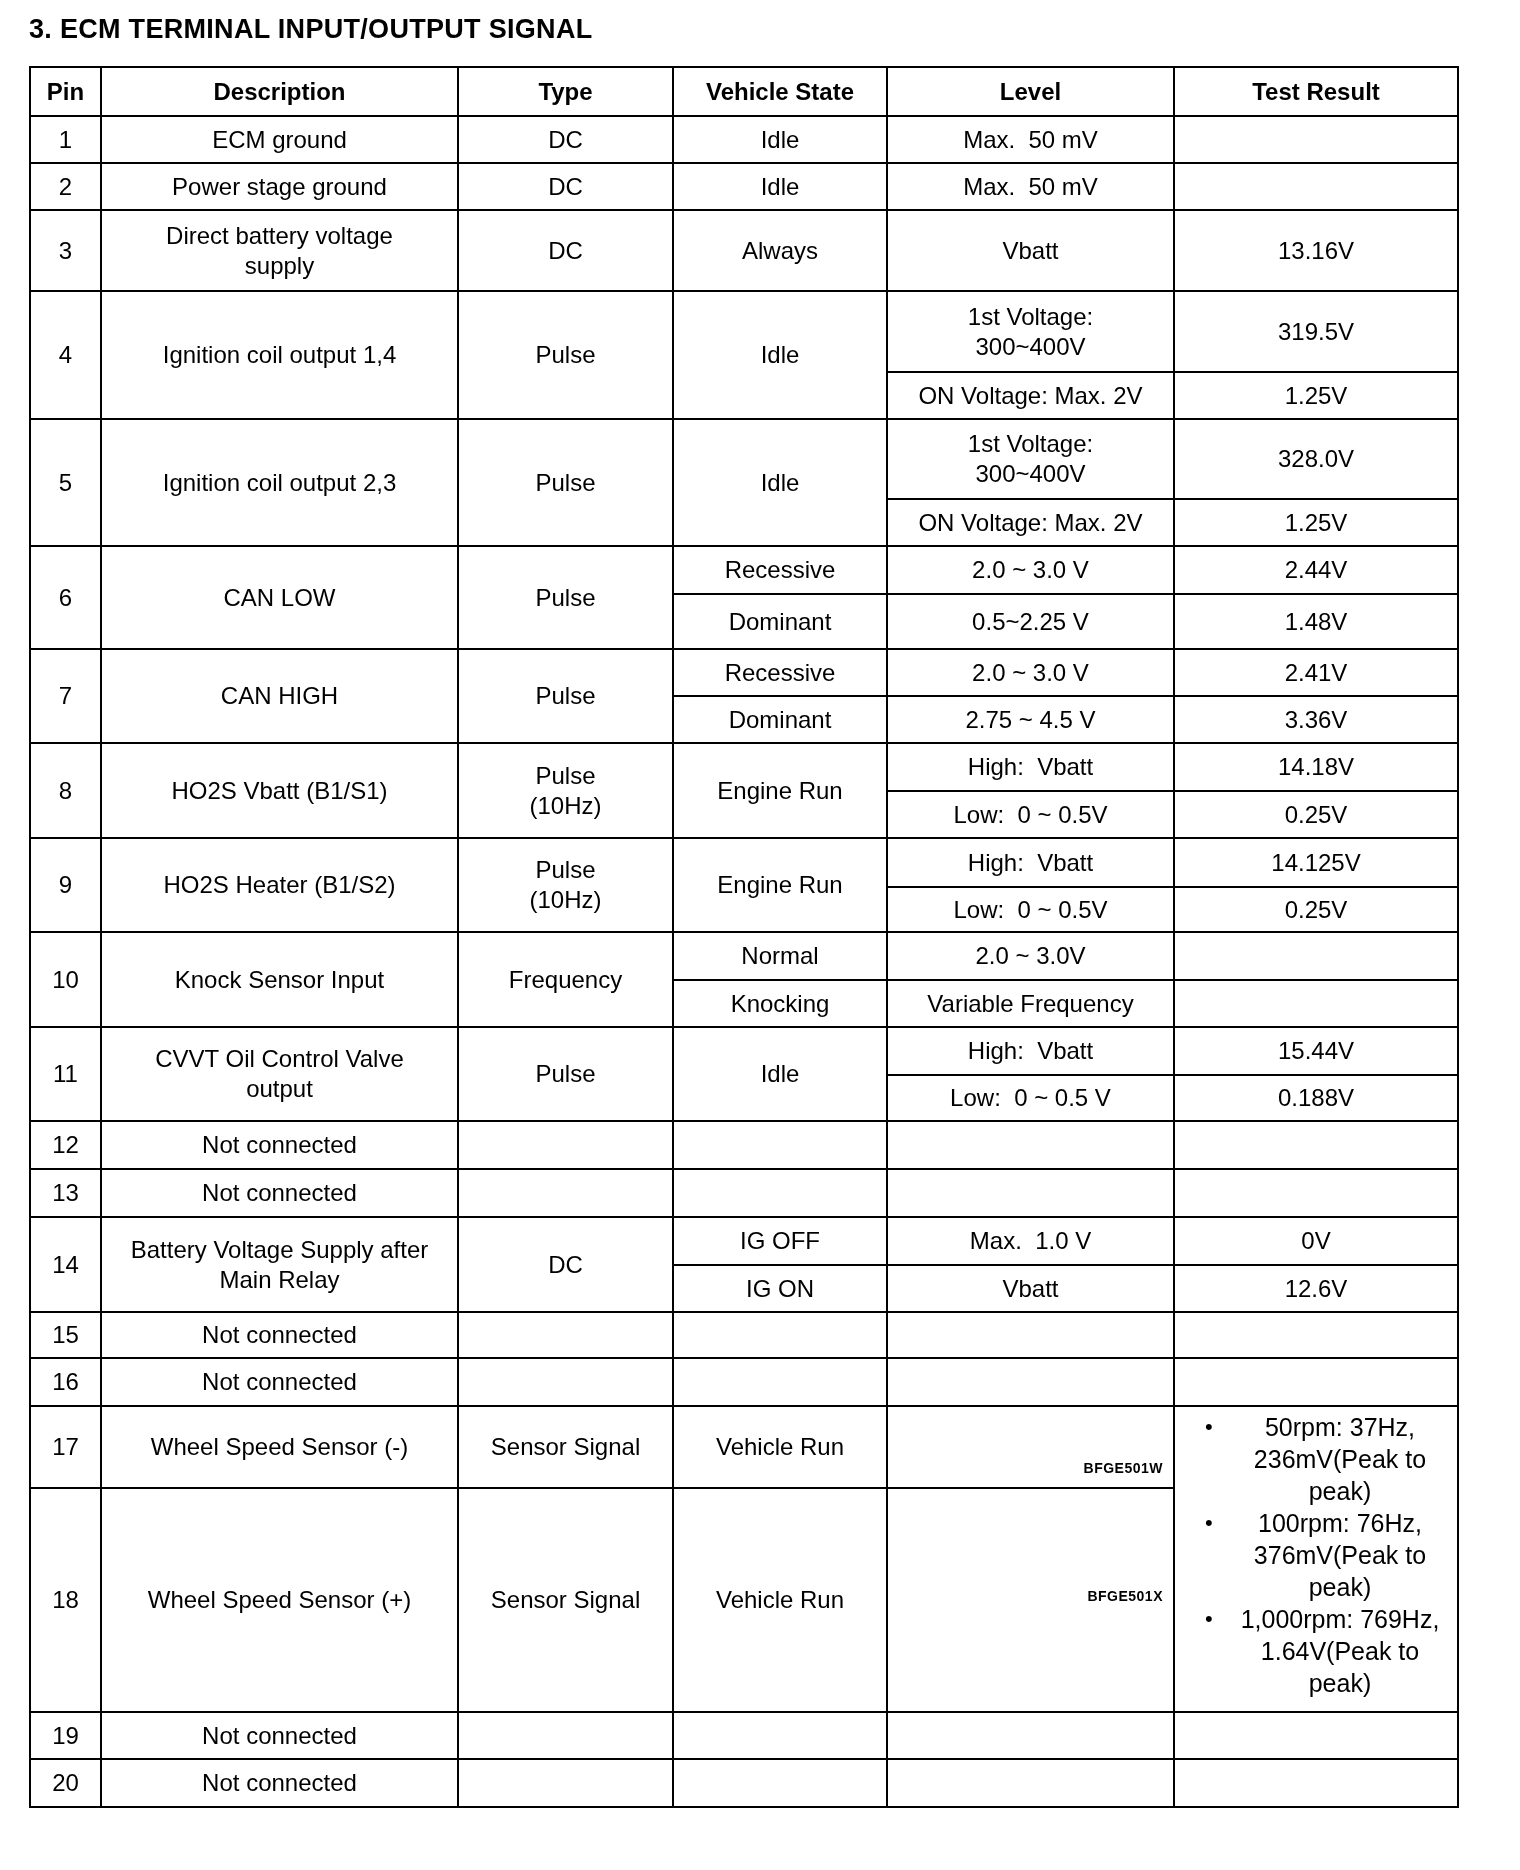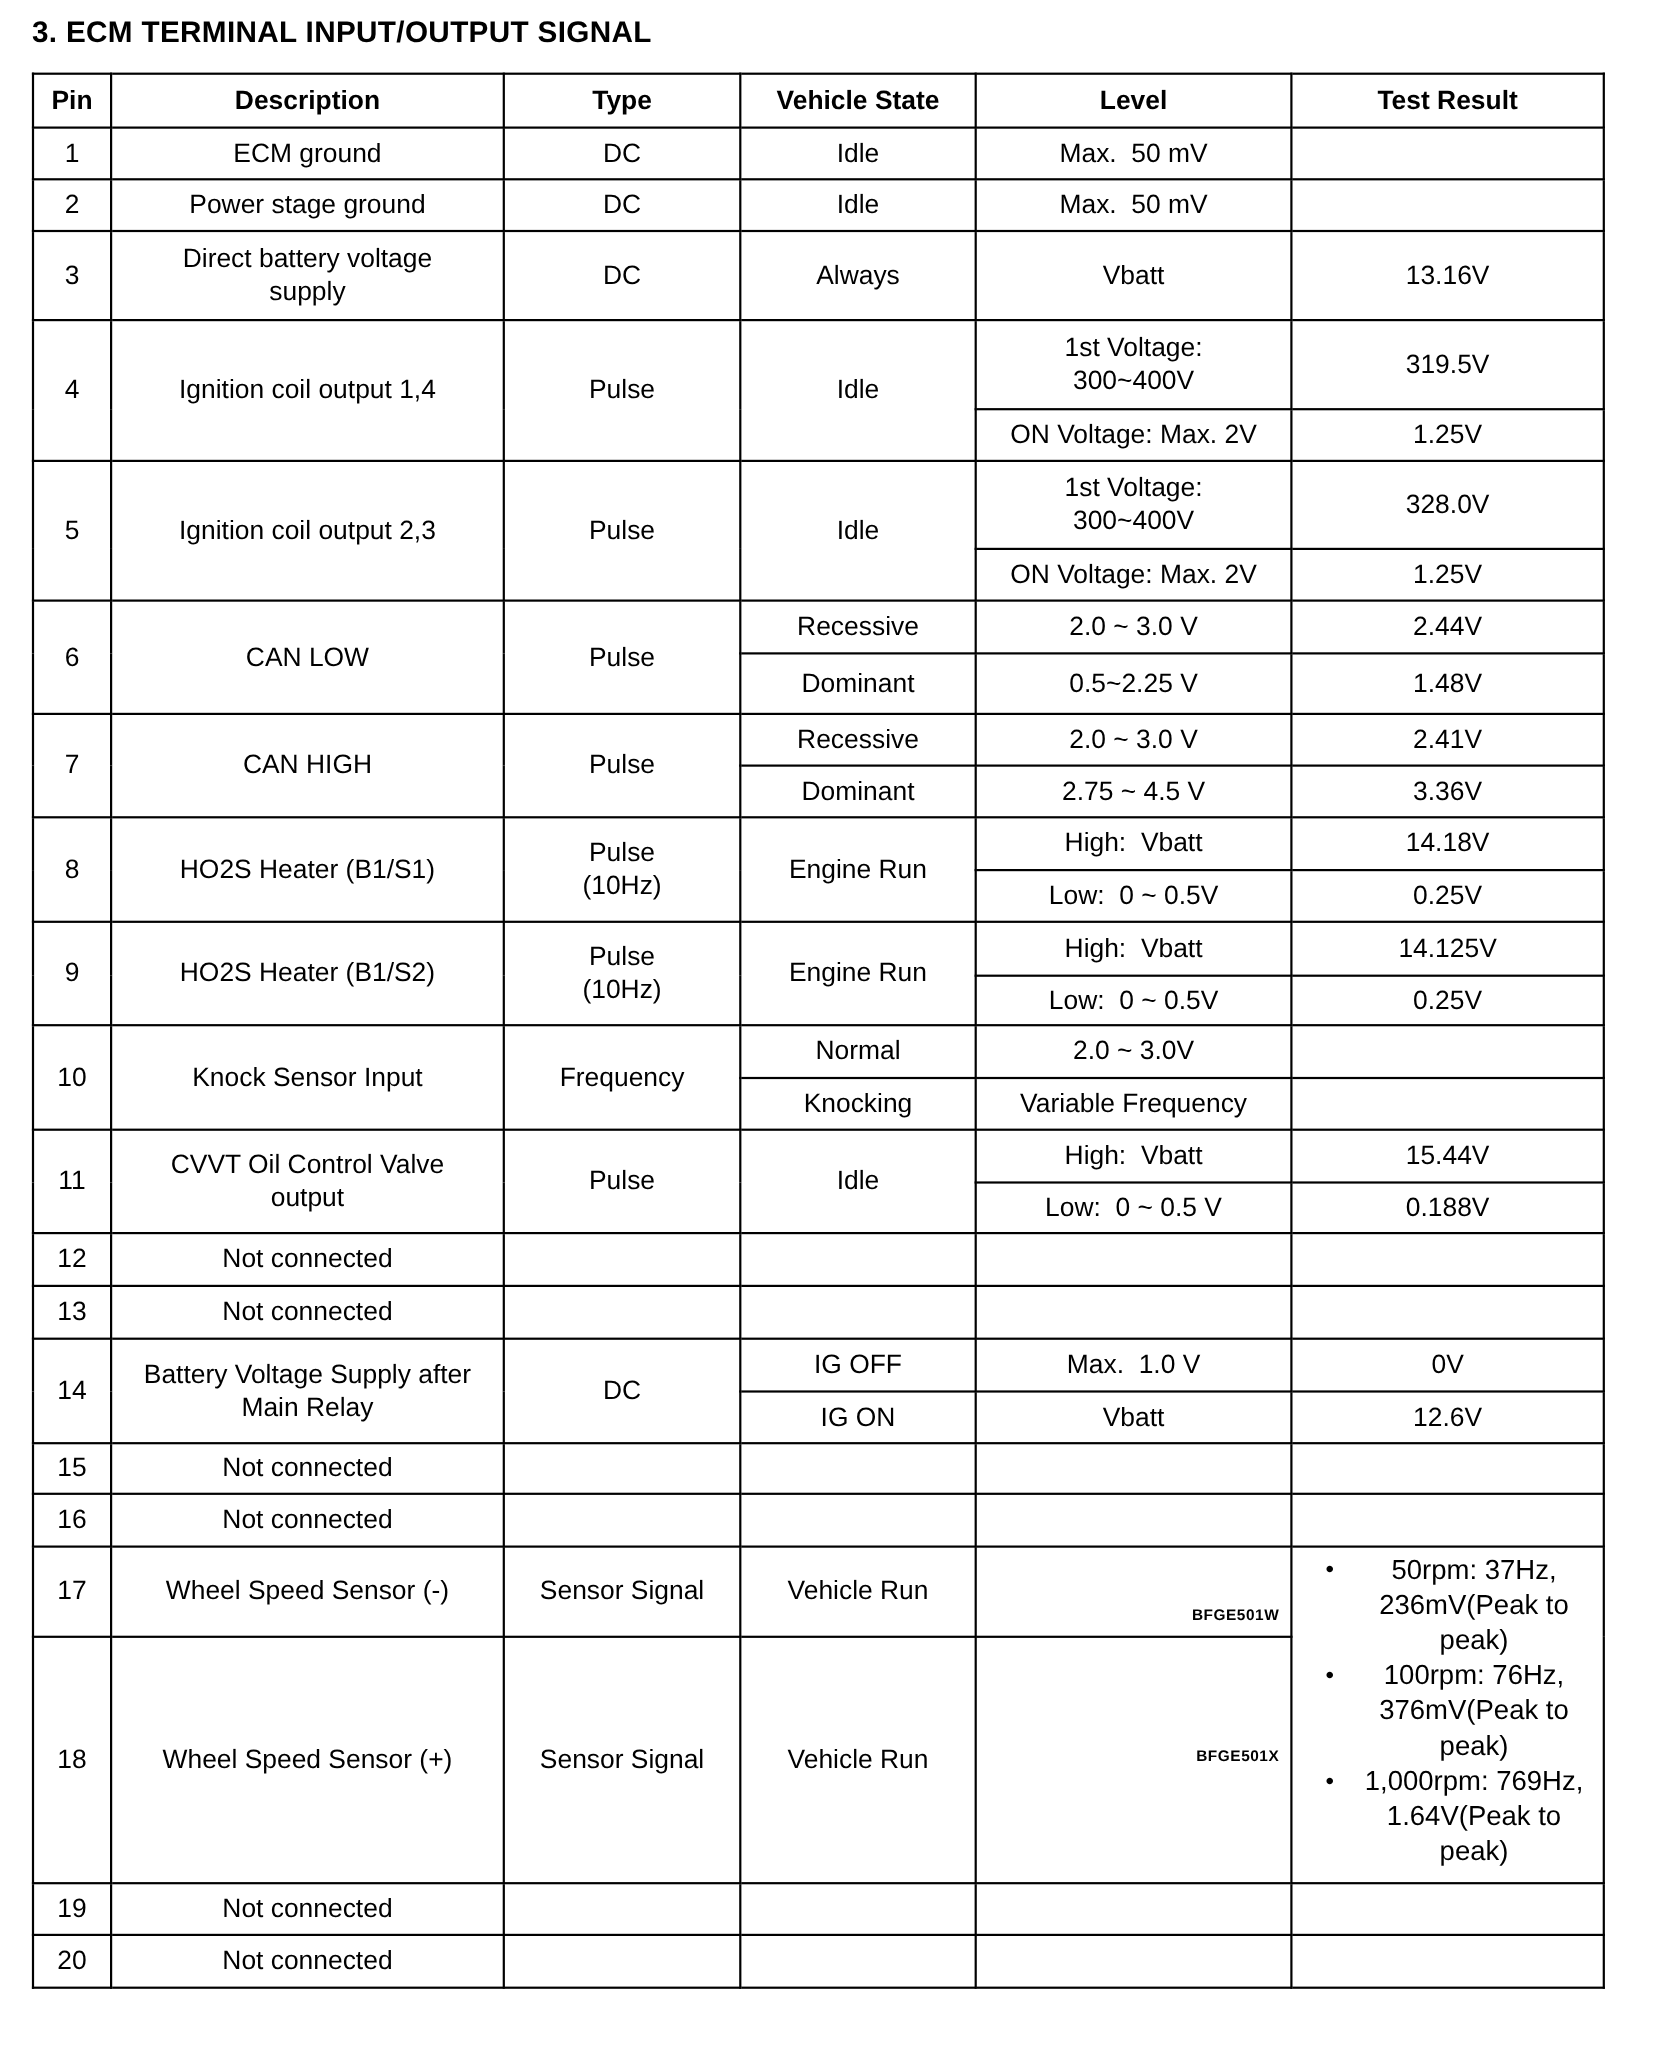--- a/index.html
+++ b/index.html
@@ -121,21 +121,21 @@
     <td>2.41V</td>
   </tr>
   <tr style="height:47px">
     <td>Dominant</td>
     <td>2.75 ~ 4.5 V</td>
     <td>3.36V</td>
   </tr>
 
   <tr style="height:48px">
     <td rowspan="2">8</td>
-    <td rowspan="2">HO2S Heater (B1/S1)</td>
+    <td rowspan="2">HO2S Vbatt (B1/S1)</td>
     <td rowspan="2" style="padding:0 60px">Pulse (10Hz)</td>
     <td rowspan="2">Engine Run</td>
     <td style="white-space:pre">High:  Vbatt</td>
     <td>14.18V</td>
   </tr>
   <tr style="height:47px">
     <td style="white-space:pre">Low:  0 ~ 0.5V</td>
     <td>0.25V</td>
   </tr>
 

